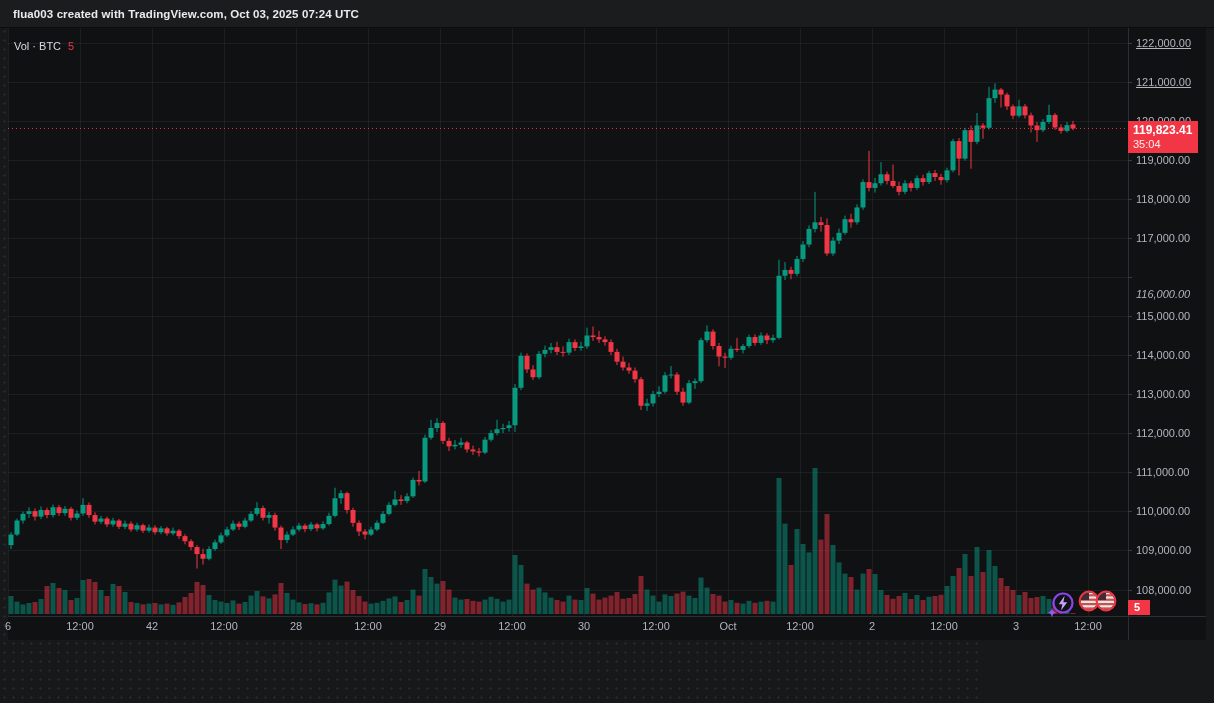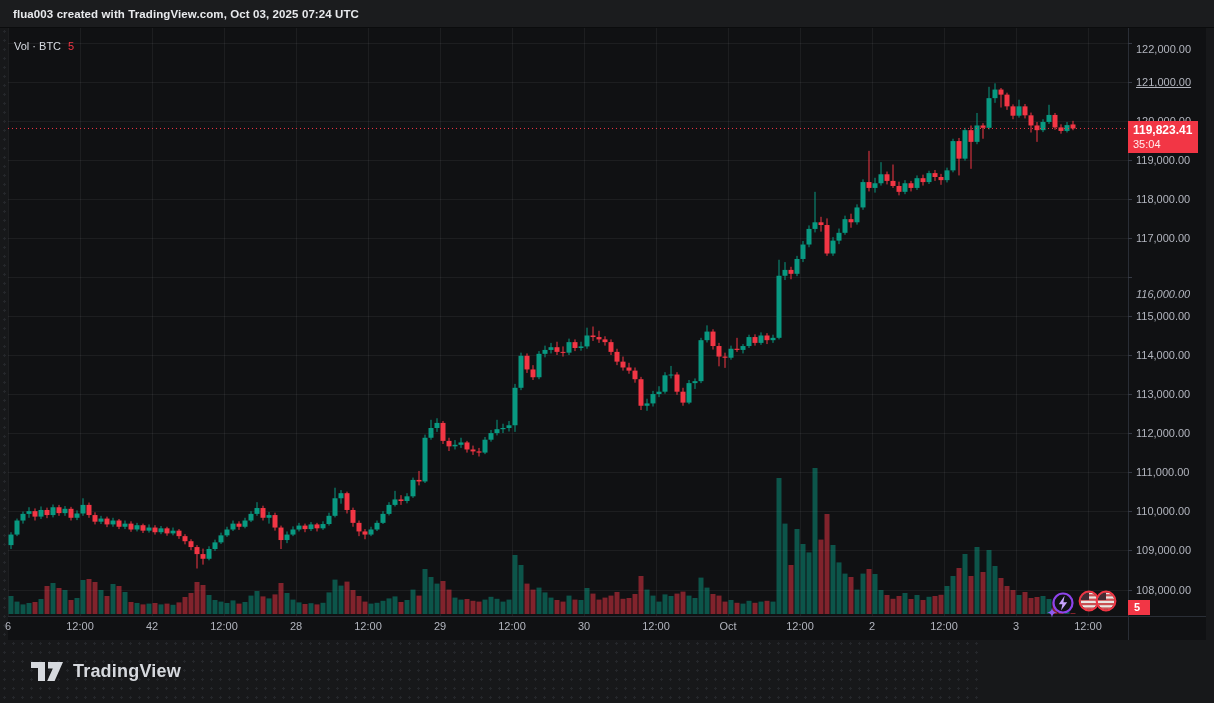--- a/index.html
+++ b/index.html
@@ -1037,21 +1037,21 @@
     </svg>
 
     <div class="legend">
       <div class="row2">
         <span class="sym">Vol · BTC</span>
         <span class="volv">5</span>
       </div>
     </div>
 
     <div id="price-axis">
-        <div class="price-axis-label" style="top: 15px;">122,000.00</div>
+        <div class="price-axis-label" style="top: 9px; text-decoration: underline;">122,000.00</div>
         <div class="price-axis-label" style="top: 48.0357px; text-decoration: underline;">121,000.00</div>
         <div class="price-axis-label" style="top: 87.0714px;">120,000.00</div>
         <div class="price-axis-label" style="top: 126.107px;">119,000.00</div>
         <div class="price-axis-label" style="top: 165.143px;">118,000.00</div>
         <div class="price-axis-label" style="top: 204.179px;">117,000.00</div>
         <div class="price-axis-label" style="top: 260px; font-style: italic;">116,000.00</div>
         <div class="price-axis-label" style="top: 282.25px;">115,000.00</div>
         <div class="price-axis-label" style="top: 321.286px;">114,000.00</div>
         <div class="price-axis-label" style="top: 360.321px;">113,000.00</div>
         <div class="price-axis-label" style="top: 399.357px;">112,000.00</div>
@@ -1079,23 +1079,14 @@
         <div class="time-label" style="left: 1056px;">12:00</div>
       </div>
 
     <div class="price-tag">
       <div class="p">119,823.41</div>
       <div class="cd">35:04</div>
     </div>
     <div class="vol-tag">5</div>
   </div>
 
-  <div class="footer">
-    <div class="brand">
-      <svg width="36" height="22" viewBox="0 0 36 22">
-        <path d="M1 1 h14 v19 h-7 v-13 h-7 z" fill="#D6D9DE"></path>
-        <path d="M18 1 h15 l-8.4 19 h-7.4 l5.6 -12.6 h-4.8 z" fill="#D6D9DE"></path>
-      </svg>
-      <span class="brand-text">TradingView</span>
-    </div>
-  </div>
 
 </div>
 
 </body></html>

